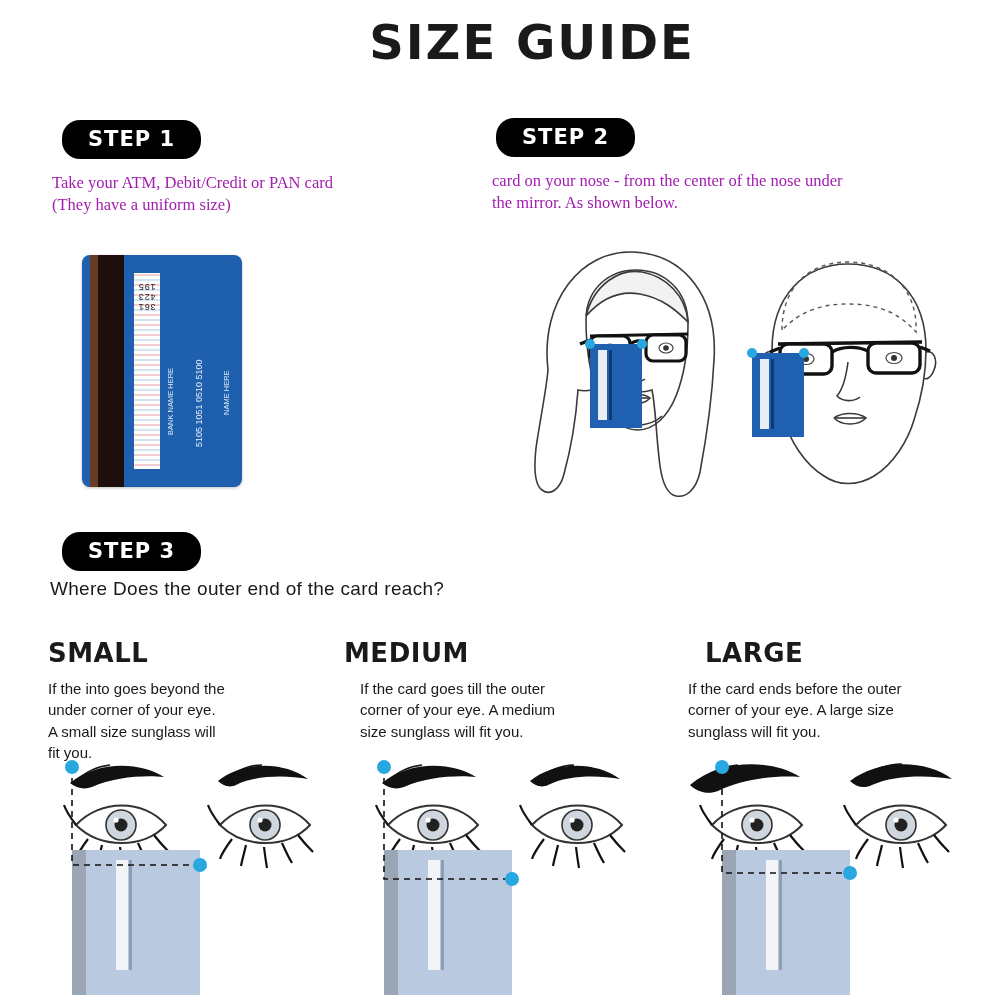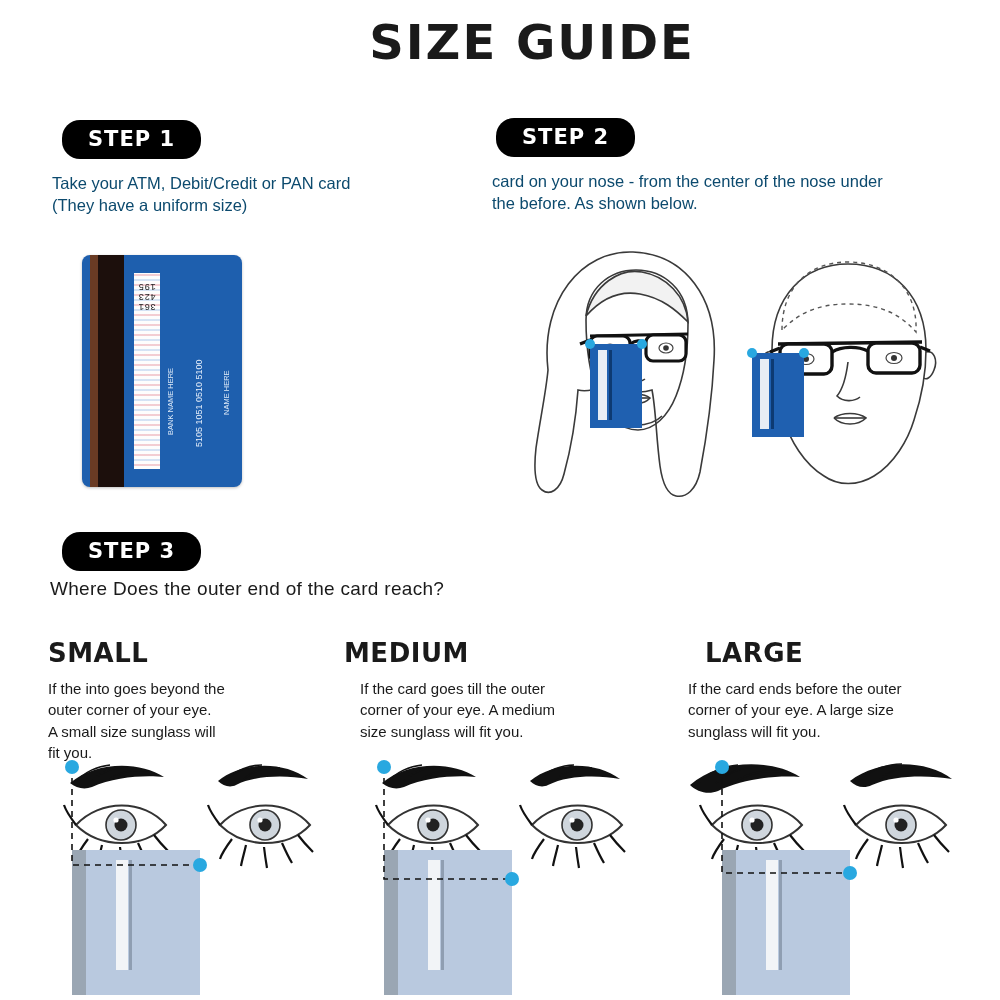--- a/index.html
+++ b/index.html
@@ -39,22 +39,22 @@
     letter-spacing: 1px;
     padding: 7px 26px 8px 26px;
     font-family: "DejaVu Sans", sans-serif;
     white-space: nowrap;
   }
 
   .step-text {
     position: absolute;
     font-size: 16.5px;
     line-height: 1.35;
-    color: #0c4a6e;
-    font-family: Liberation Sans, sans-serif;
+    color: #a21caf;
+    font-family: Liberation Serif, serif;
   }
 
   
   .card1 {
     position: absolute;
     left: 82px;
     top: 255px;
     width: 160px;
     height: 232px;
     background: #1e5fae;
@@ -175,21 +175,21 @@
   </div>
   <div class="cvv">361 423 195</div>
   <div class="vtext" style="left:84px; top:40px; width:140px; transform-origin:left top; transform: rotate(-90deg) translate(-140px,0);">BANK NAME HERE</div>
   <div class="vtext" style="left:112px; top:42px; width:150px; transform-origin:left top; transform: rotate(-90deg) translate(-150px,0); font-size:9px; color:#e8f0fb;">5105 1051 0510 5100</div>
   <div class="vtext" style="left:140px; top:40px; width:120px; transform-origin:left top; transform: rotate(-90deg) translate(-120px,0);">NAME HERE</div>
 </div>
 
 <div class="step-badge" style="left:496px; top:118px;">STEP 2</div>
 <div class="step-text" style="left:492px; top:170px; width:470px;">
   <div>card on your nose - from the center of the nose under</div>
-  <div>the before. As shown below.</div>
+  <div>the mirror. As shown below.</div>
 </div>
 
 <div class="faces">
   <svg width="470" height="270" viewBox="0 0 470 270">
 
     <g fill="none" stroke="#3a3a3a" stroke-width="1.6">
 
       <path d="M58 130 C50 60 92 10 143 12 C195 14 228 58 224 120 C222 160 216 200 210 232 C206 250 196 258 186 256 C176 254 172 240 170 226
                C166 196 166 170 162 150 C150 154 130 152 120 142 C108 150 96 152 88 150 C86 178 80 212 74 234 C70 250 60 256 52 250 C44 244 44 226 46 208 C50 180 56 152 58 130 Z"></path>
 
@@ -263,21 +263,21 @@
     </g>
   </svg>
 </div>
 
 <div class="step-badge" style="left:62px; top:532px;">STEP 3</div>
 <div class="q-text">Where Does the outer end of the card reach?</div>
 
 <div class="col-title" style="left:48px; top:638px;">SMALL</div>
 <div class="col-desc" style="left:48px; top:678px;">
   <div>If the into goes beyond the</div>
-  <div>outer corner of your eye.</div>
+  <div>under corner of your eye.</div>
   <div>A small size sunglass will</div>
   <div>fit you.</div>
 </div>
 <div class="eyepanel" style="left:40px; top:755px;">
   <svg width="300" height="240" viewBox="0 0 300 240">
 
     <path d="M30 28 C56 6 100 6 124 22 C104 20 74 22 52 32 C44 35 36 33 30 28 Z" fill="#111"></path>
     <g stroke="#111" stroke-width="1.6" fill="none">
       <path d="M36 27 C44 17 58 11 70 10"></path>
         <path d="M52 26 C62 16 76 12 88 12"></path>

